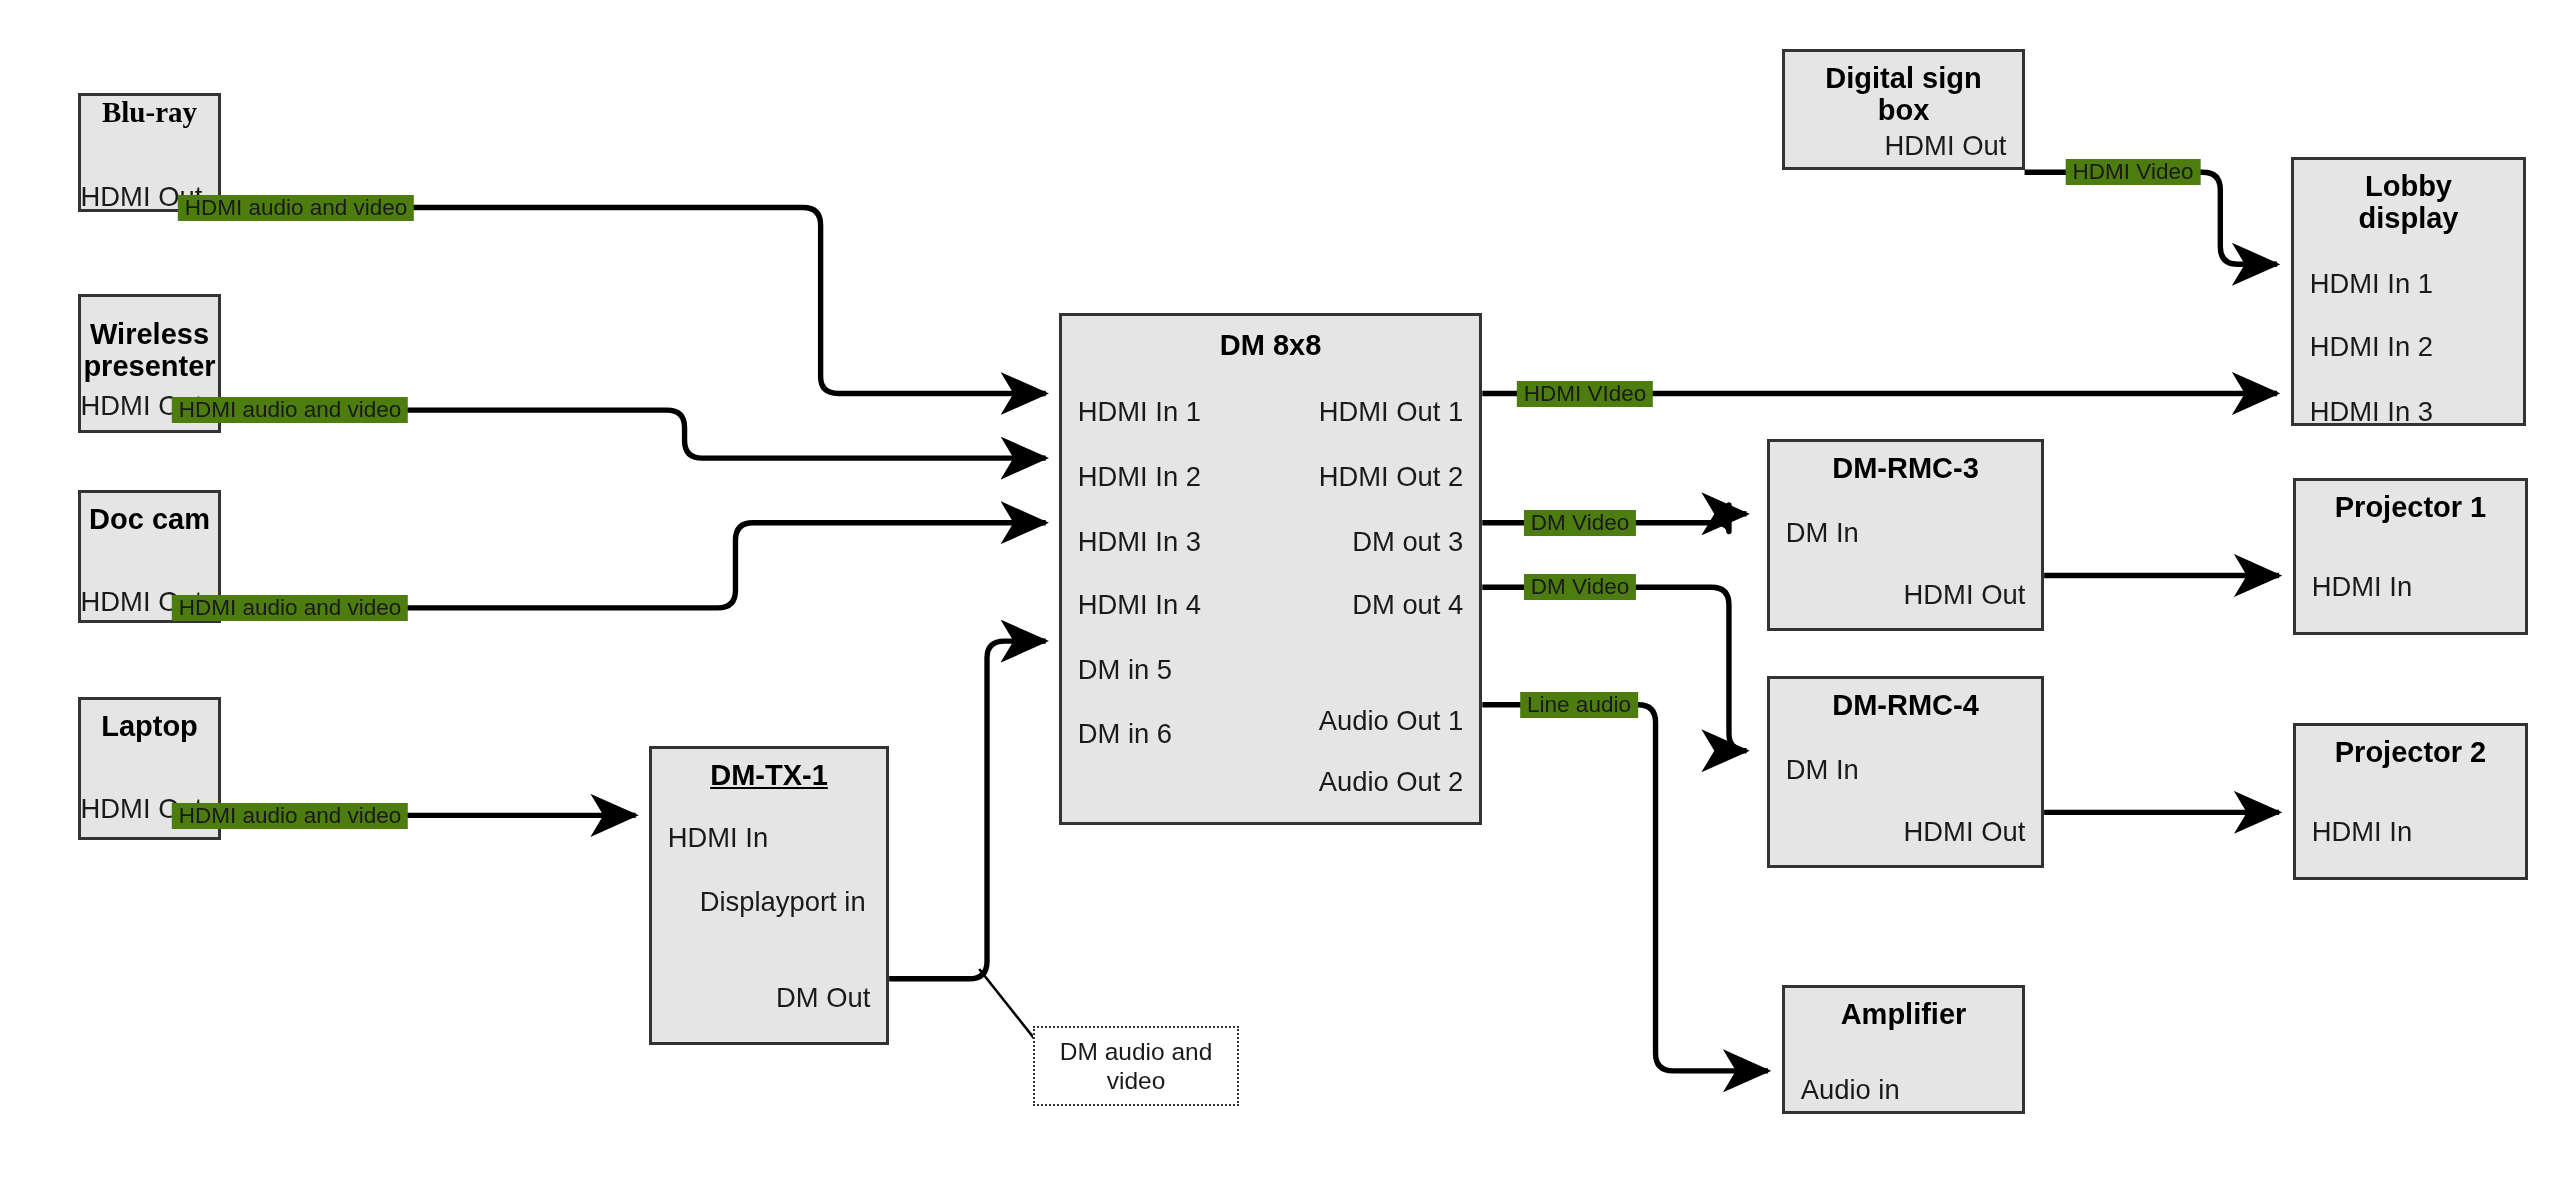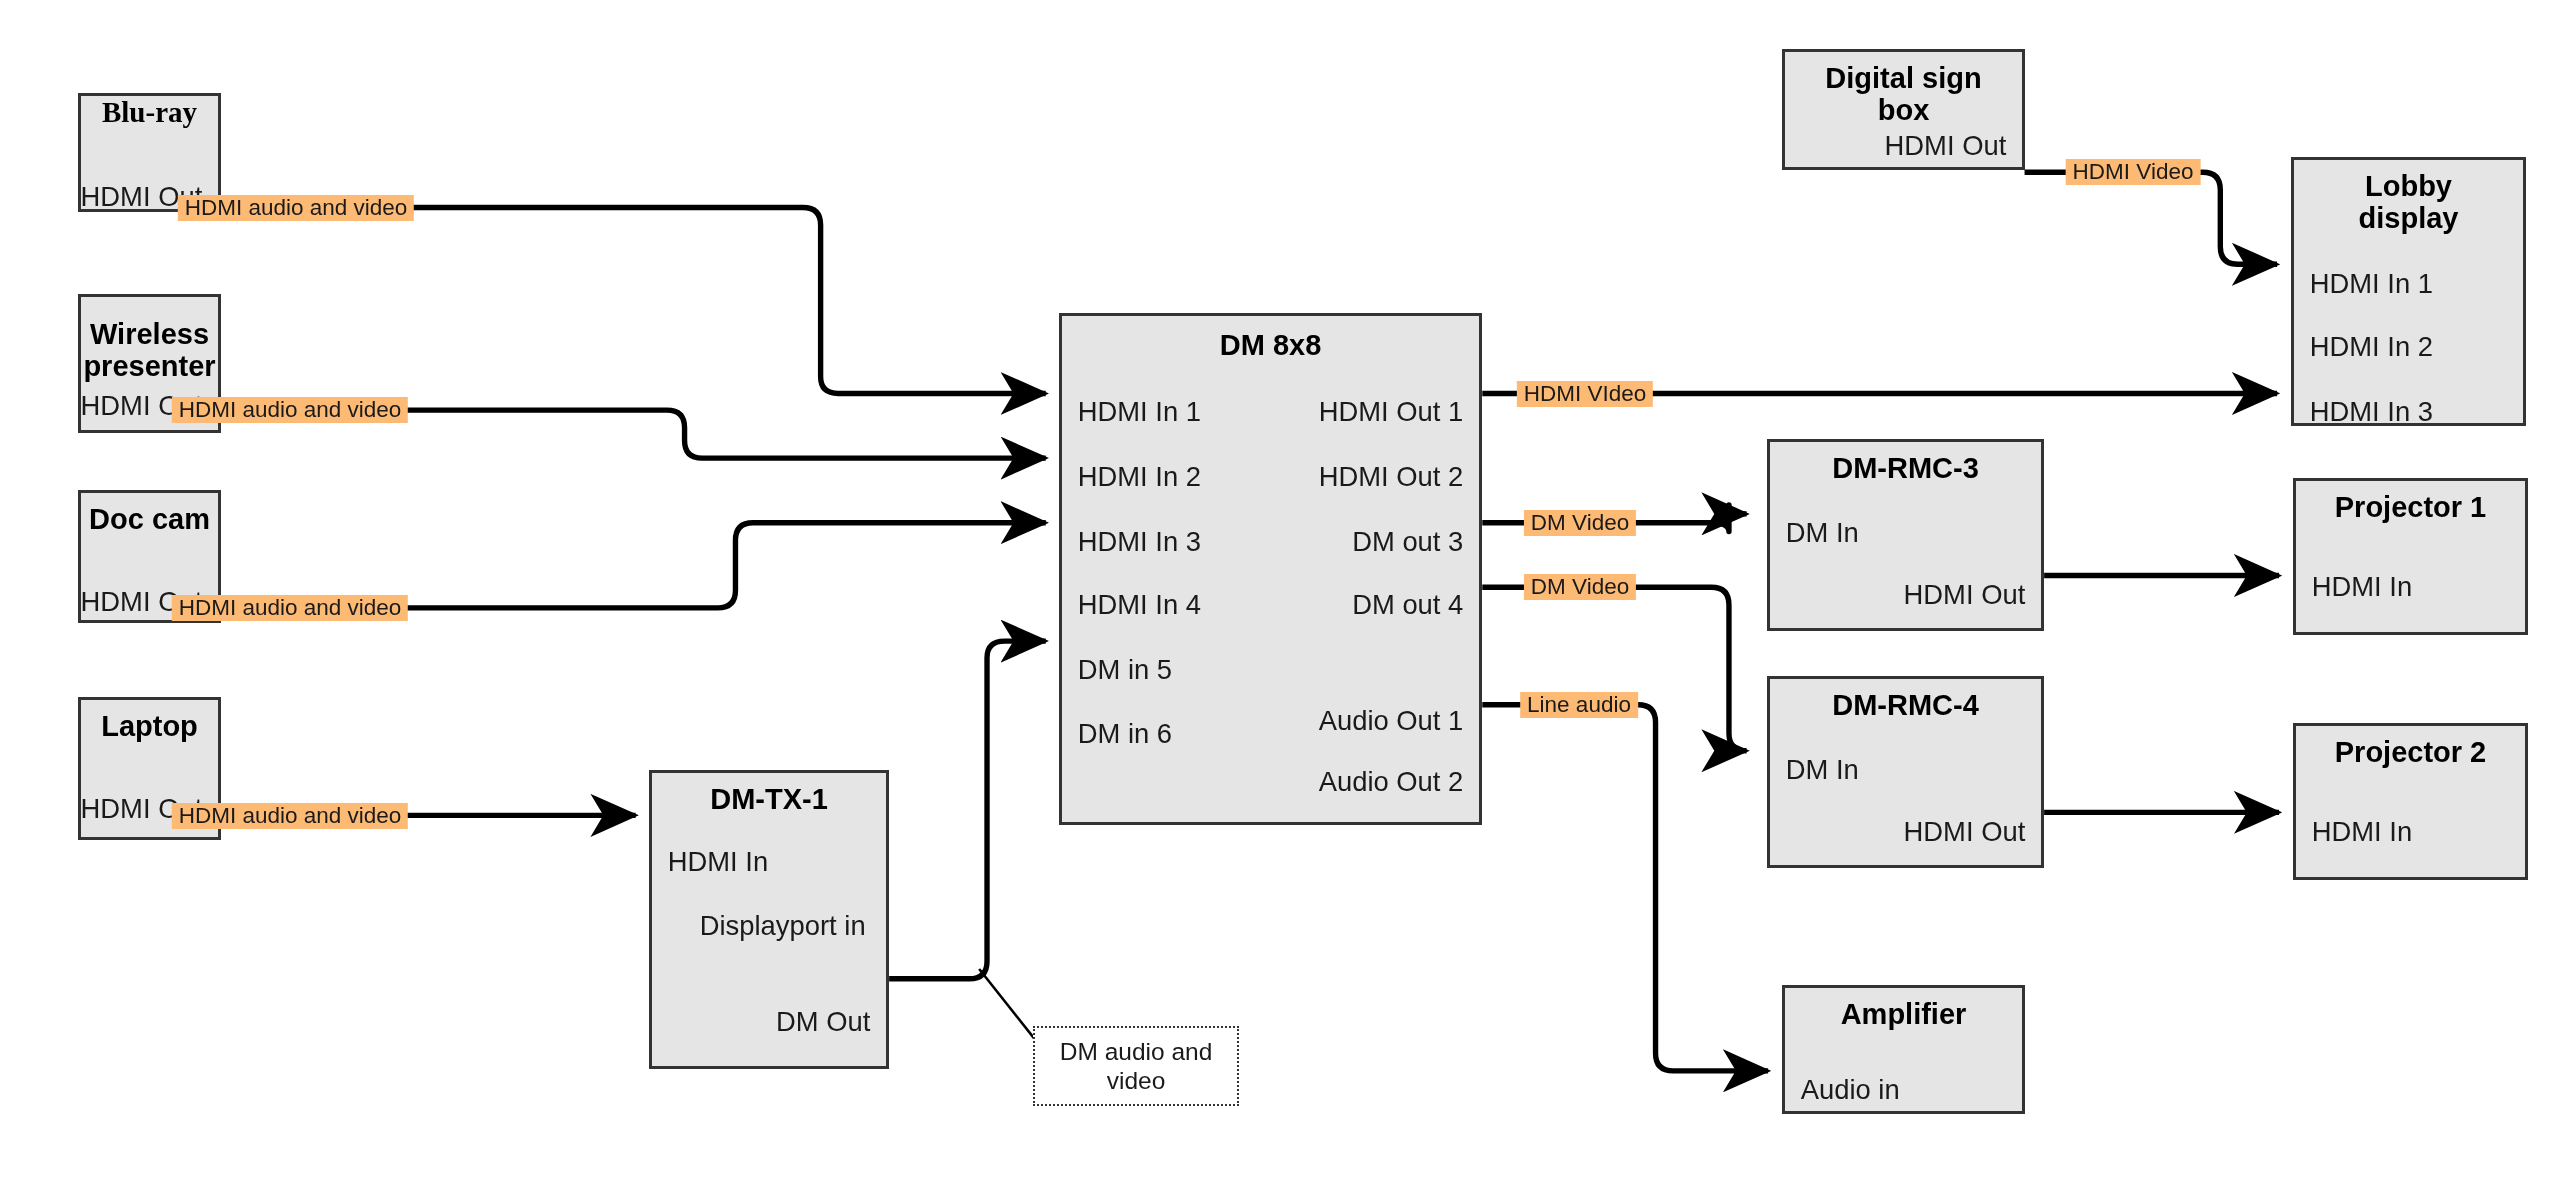--- a/index.html
+++ b/index.html
@@ -44,21 +44,21 @@
     font-size: 27.4px;
     color: #1a1a1a;
     white-space: nowrap;
   }
   .port.left  { left: 15.7px; }
   .port.right { right: 15.7px; }
   .wire-label {
     position: absolute;
     font-size: 22.5px;
     color: #1a1a1a;
-    background: #fdba74;
+    background: #4d7c0f;
     padding: 0 6.9px;
     white-space: nowrap;
     z-index: 6;
     transform: translate(-50%, -50%);
   }
   .callout {
     position: absolute;
     box-sizing: border-box;
     border: 2.9px dotted #333333;
     background: #ffffff;
@@ -125,21 +125,21 @@
         <div class="port right" style="top: 93px; color: rgb(26, 26, 26);">HDMI Out</div>
       </div>
       <div class="node" style="left: 78px; top: 490px; width: 143px; height: 133px; border-color: rgb(51, 51, 51);">
         <div class="node-title" style="padding-top: 9.8px;">Doc cam</div>
         <div class="port right" style="top: 93px; color: rgb(26, 26, 26);">HDMI Out</div>
       </div>
       <div class="node" style="left: 78px; top: 697px; width: 143px; height: 143px; border-color: rgb(51, 51, 51);">
         <div class="node-title" style="padding-top: 9.8px;">Laptop</div>
         <div class="port right" style="top: 93px; color: rgb(26, 26, 26);">HDMI Out</div>
       </div>
-      <div class="node" style="left: 649px; top: 770px; width: 240px; height: 299px; border-color: rgb(51, 51, 51);">
+      <div class="node" style="left: 649px; top: 746px; width: 240px; height: 299px; border-color: rgb(51, 51, 51); text-decoration: underline;">
         <div class="node-title" style="padding-top: 9.8px;">DM-TX-1</div>
         <div class="port left" style="top: 73px; color: rgb(26, 26, 26);">HDMI In</div>
         <div class="port left" style="top: 137px; color: rgb(26, 26, 26); margin-left: 32px;">Displayport in</div>
         <div class="port right" style="top: 233px; color: rgb(26, 26, 26);">DM Out</div>
       </div>
       <div class="node" style="left: 1059px; top: 313px; width: 423px; height: 512px; border-color: rgb(51, 51, 51);">
         <div class="node-title" style="padding-top: 13px;">DM 8x8</div>
         <div class="port left" style="top: 80px; color: rgb(26, 26, 26);">HDMI In 1</div>
         <div class="port left" style="top: 145px; color: rgb(26, 26, 26);">HDMI In 2</div>
         <div class="port left" style="top: 210px; color: rgb(26, 26, 26);">HDMI In 3</div>

